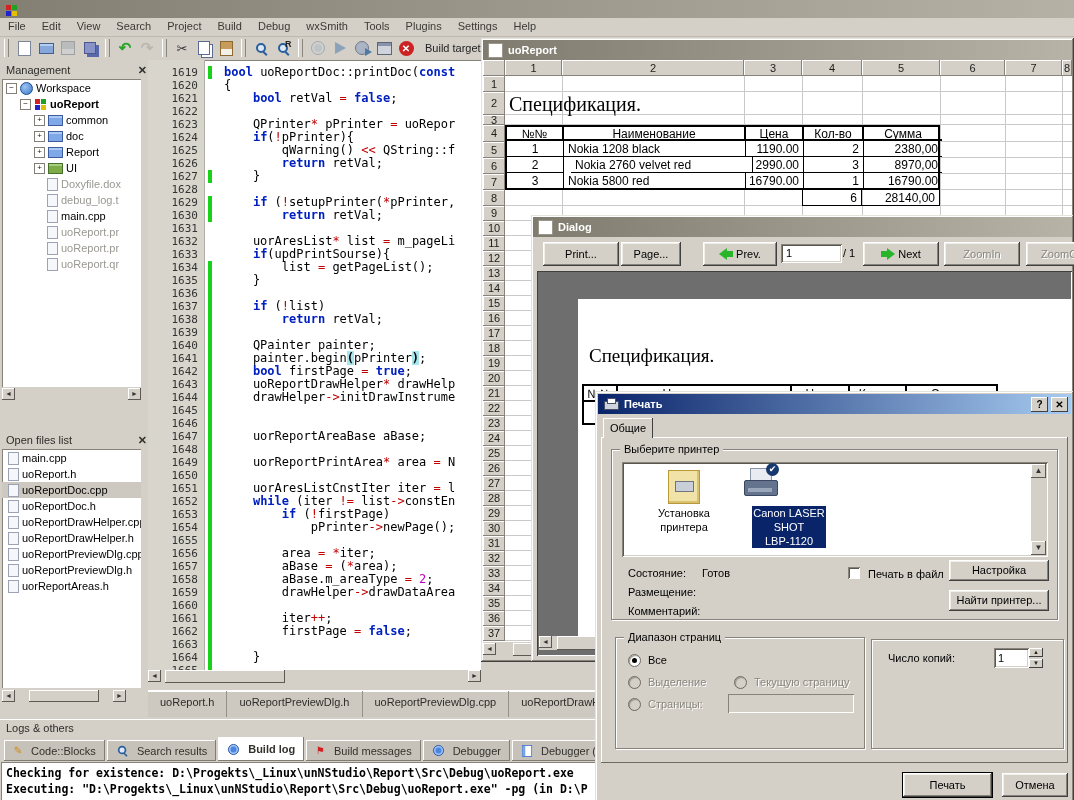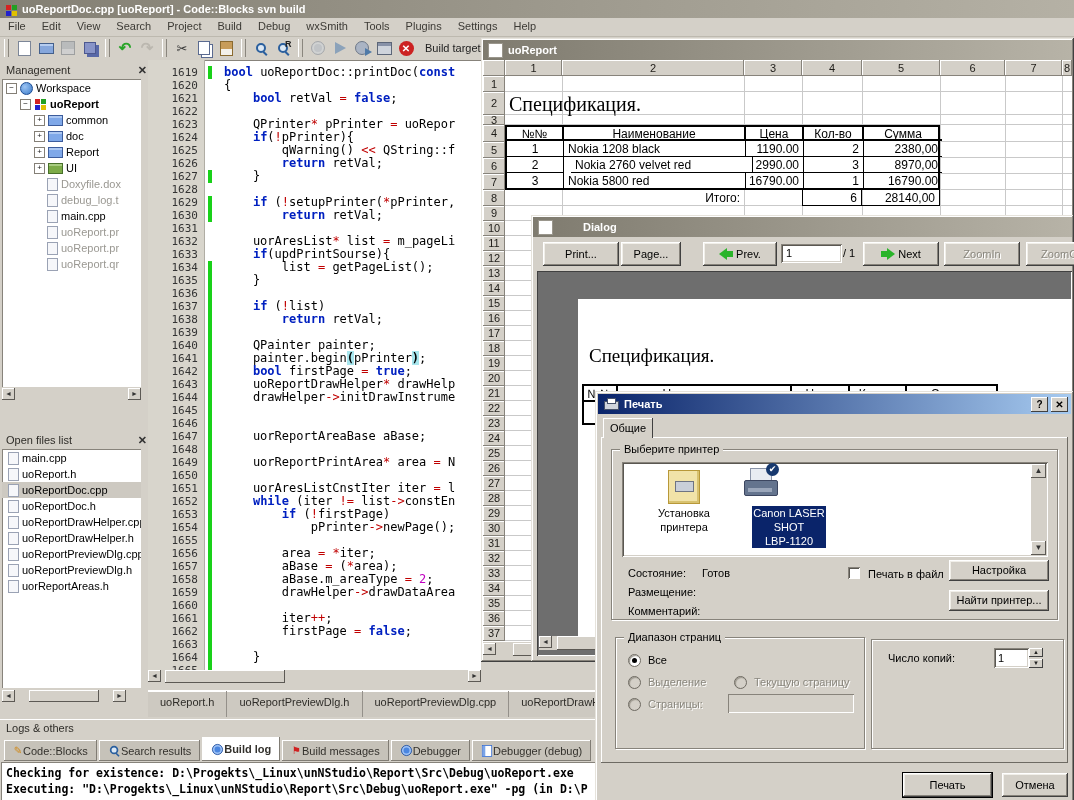--- a/index.html
+++ b/index.html
@@ -75,21 +75,21 @@
   .cline{position:absolute;left:76px;height:13px;line-height:13px;font-family:"DejaVu Sans Mono",monospace;font-size:12px;white-space:pre;color:#000;}
   .kw{color:#0020c0;font-weight:bold;}
   .op{color:#c00000;font-weight:normal;}
   .num{color:#c000c0;font-weight:normal;}
   .brhl{background:#a8e6ee;font-weight:bold;}
   #editor-tabs{display:flex;background:#cdc9c1;border-top:1px solid #fff;}
   .etab{padding:5px 12px;border-right:1px solid #94908a;box-shadow:inset 0 1px 0 #fff;color:#2e2c28;white-space:nowrap;}
   
   #logs-header{border-top:1px solid #fff;color:#2e2c28;padding:2px 6px;}
   #logs-tabs{display:flex;align-items:flex-end;padding-left:4px;}
-  .ltab{display:flex;align-items:center;gap:0;padding:3px 9px;margin-right:2px;background:#c6c2b9;box-shadow:inset -1px -1px 0 #807c74,inset 1px 1px 0 #fff;color:#33312c;height:15px;}
+  .ltab{display:flex;align-items:center;gap:8px;padding:3px 9px;margin-right:2px;background:#c6c2b9;box-shadow:inset -1px -1px 0 #807c74,inset 1px 1px 0 #fff;color:#33312c;height:15px;}
   .ltab.active{background:#fff;font-weight:bold;height:18px;}
   .li-pencil::before{content:"✎";color:#d08818;font-size:12px;}
   .li-gear{width:11px;height:11px;border-radius:50%;background:#4a86e0;box-shadow:inset 0 0 0 2px #9cc0f4;border:1px solid #2a56a0;}
   .li-flag::before{content:"⚑";color:#d02020;font-size:12px;}
   .li-book{width:10px;height:12px;background:#fff;border:1px solid #3a6fd0;box-shadow:inset 3px 0 0 #7aa4e8;}
   #logbox{background:#fff;box-shadow:inset 1px 1px 0 #87837b;font-family:"DejaVu Sans Mono",monospace;font-weight:bold;font-size:11.5px;line-height:16px;padding:3px 5px;white-space:pre;}
   
   .hcell{position:absolute;background:#d4d0c8;box-shadow:inset -1px -1px 0 #87837b,inset 1px 1px 0 #fff;text-align:center;color:#1e1c18;}
   .gridline-h{position:absolute;height:1px;background:#c9c9c9;}
   .gridline-v{position:absolute;width:1px;background:#c9c9c9;}
@@ -117,21 +117,20 @@
   .chk-bubble{position:absolute;width:13px;height:13px;border-radius:50%;background:#16386e;color:#fff;font-size:9px;line-height:13px;text-align:center;}
   .spinb{position:absolute;width:14px;height:9px;background:#d4d0c8;box-shadow:inset -1px -1px 0 #404040,inset 1px 1px 0 #fff;font-size:6px;text-align:center;line-height:9px;color:#222;}
 </style>
 </head>
 <body>
 
 <div id="screen">
 
   <div id="titlebar" class="abs">
     <span class="ti ti-project abs" style="left:5px;top:4px;"></span>
-    <span style="padding-left:22px;">uoReportDoc.cpp [uoReport] - Code::Blocks svn build</span>
   </div>
 
   <div id="menubar" class="abs"><span class="menu-item">File</span><span class="menu-item">Edit</span><span class="menu-item">View</span><span class="menu-item">Search</span><span class="menu-item">Project</span><span class="menu-item">Build</span><span class="menu-item">Debug</span><span class="menu-item">wxSmith</span><span class="menu-item">Tools</span><span class="menu-item">Plugins</span><span class="menu-item">Settings</span><span class="menu-item">Help</span></div>
 
   <div id="toolbar" class="abs">
       <span class="grip"></span>
       <span class="tbi">
         <span class="tk-page"></span>
       </span>
       <span class="tbi">
@@ -567,35 +566,34 @@
           <div class="cellv" style="position: absolute; left: 64px; top: 30px; width: 182px; height: 16px; line-height: 16px; box-sizing: border-box; border-right: 1px solid rgb(0, 0, 0); border-bottom: 1px solid rgb(0, 0, 0); text-align: left; padding-left: 4px; padding-right: 0px;">Nokia 2760 velvet red</div>
           <div class="cellv" style="position: absolute; left: 239px; top: 30px; width: 58px; height: 16px; line-height: 16px; box-sizing: border-box; border-right: 1px solid rgb(0, 0, 0); border-bottom: 1px solid rgb(0, 0, 0); text-align: right; padding-left: 0px; padding-right: 4px;">2990.00</div>
           <div class="cellv" style="position: absolute; left: 297px; top: 30px; width: 60px; height: 16px; line-height: 16px; box-sizing: border-box; border-right: 1px solid rgb(0, 0, 0); border-bottom: 1px solid rgb(0, 0, 0); text-align: right; padding-left: 0px; padding-right: 4px;">3</div>
           <div class="cellv" style="position: absolute; left: 357px; top: 30px; width: 78px; height: 16px; line-height: 16px; box-sizing: border-box; border-right: none; border-bottom: 1px solid rgb(0, 0, 0); text-align: right; padding-left: 0px; padding-right: 4px;">8970,00</div>
           <div class="cellv" style="position: absolute; left: 0px; top: 46px; width: 57px; height: 16px; line-height: 16px; box-sizing: border-box; border-right: 1px solid rgb(0, 0, 0); text-align: center; padding-left: 0px; padding-right: 0px;">3</div>
           <div class="cellv" style="position: absolute; left: 57px; top: 46px; width: 182px; height: 16px; line-height: 16px; box-sizing: border-box; border-right: 1px solid rgb(0, 0, 0); text-align: left; padding-left: 4px; padding-right: 0px;">Nokia 5800 red</div>
           <div class="cellv" style="position: absolute; left: 239px; top: 46px; width: 58px; height: 16px; line-height: 16px; box-sizing: border-box; border-right: 1px solid rgb(0, 0, 0); text-align: right; padding-left: 0px; padding-right: 4px;">16790.00</div>
           <div class="cellv" style="position: absolute; left: 297px; top: 46px; width: 60px; height: 16px; line-height: 16px; box-sizing: border-box; border-right: 1px solid rgb(0, 0, 0); text-align: right; padding-left: 0px; padding-right: 4px;">1</div>
           <div class="cellv" style="position: absolute; left: 357px; top: 46px; width: 78px; height: 16px; line-height: 16px; box-sizing: border-box; border-right: none; text-align: right; padding-left: 0px; padding-right: 4px;">16790.00</div>
         </div>
-        <div class="cellv" style="position: absolute; left: 22px; top: 130px; width: 239px; height: 16px; line-height: 16px; box-sizing: border-box; text-align: right; padding-left: 0px; padding-right: 4px;">Итого:</div>
         <div class="cellv" style="position: absolute; left: 319px; top: 130px; width: 60px; height: 16px; line-height: 16px; box-sizing: border-box; border-right: 1px solid rgb(0, 0, 0); border-bottom: 1px solid rgb(0, 0, 0); border-left: 1px solid rgb(0, 0, 0); border-image: initial; border-top: none; text-align: right; padding-left: 0px; padding-right: 4px;">6</div>
         <div class="cellv" style="position: absolute; left: 379px; top: 130px; width: 78px; height: 16px; line-height: 16px; box-sizing: border-box; border-right: 1px solid rgb(0, 0, 0); border-bottom: 1px solid rgb(0, 0, 0); border-image: initial; border-top: none; border-left: none; text-align: right; padding-left: 0px; padding-right: 4px;">28140,00</div>
       </div>
     <div class="abs mini-sb" style="left:2px;top:605px;width:589px;height:13px;">
       <span class="sbb">◄</span>
       <span class="sbthumb" style="width:200px;margin-left:-330px;"></span>
       <span class="sbb">►</span>
     </div>
   </div>
 
   <div id="win-dialog" class="abs winframe" style="left:531px;top:215px;width:543px;height:447px;z-index:20;">
     <div class="abs titlebar-gray" style="left:2px;top:2px;right:2px;height:20px;line-height:20px;">
       <span class="abs" style="left:5px;top:3px;width:13px;height:13px;background:#fff;border:1px solid #9a968c;"></span>
-      <span style="padding-left:25px;margin-left:25px;">Dialog</span>
+      <span style="padding-left:25px;">Dialog</span>
     </div>
     <div class="abs" style="left:2px;top:22px;right:2px;height:33px;">
       <div class="pbtn btn3" style="left:10px;top:5px;width:76px;">Print...</div>
       <div class="pbtn btn3" style="left:88px;top:5px;width:60px;">Page...</div>
       <div class="pbtn btn3" style="left:170px;top:5px;width:74px;"><span class="garr garrL"></span><span>Prev.</span></div>
       <div class="abs sunken" style="left:248px;top:7px;width:56px;height:19px;line-height:19px;padding-left:5px;">1</div>
       <div class="abs" style="left:310px;top:10px;">/ 1</div>
       <div class="pbtn btn3" style="left:330px;top:5px;width:76px;"><span class="garr garrR"></span><span>Next</span></div>
       <div class="pbtn btn3 disab" style="left:411px;top:5px;width:76px;">ZoomIn</div>
       <div class="pbtn btn3 disab" style="left:493px;top:5px;width:76px;">ZoomOut</div>

